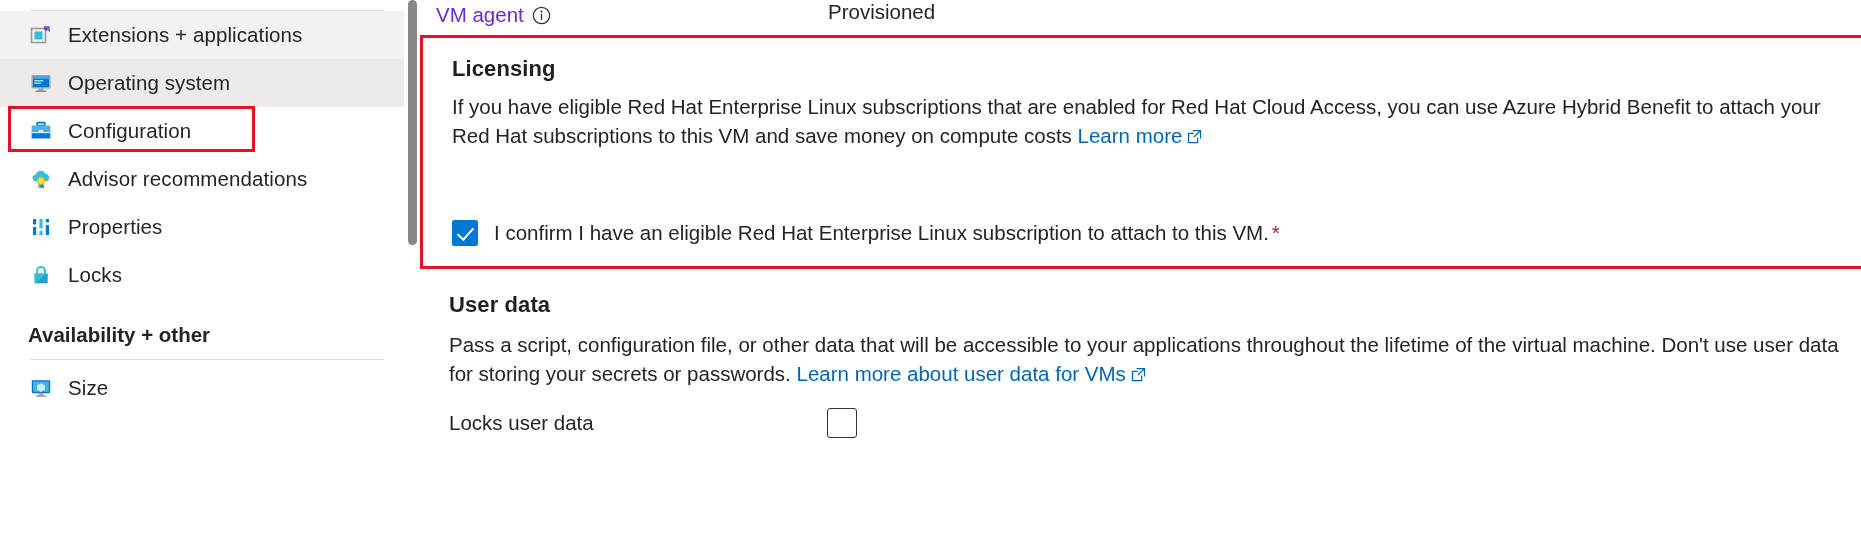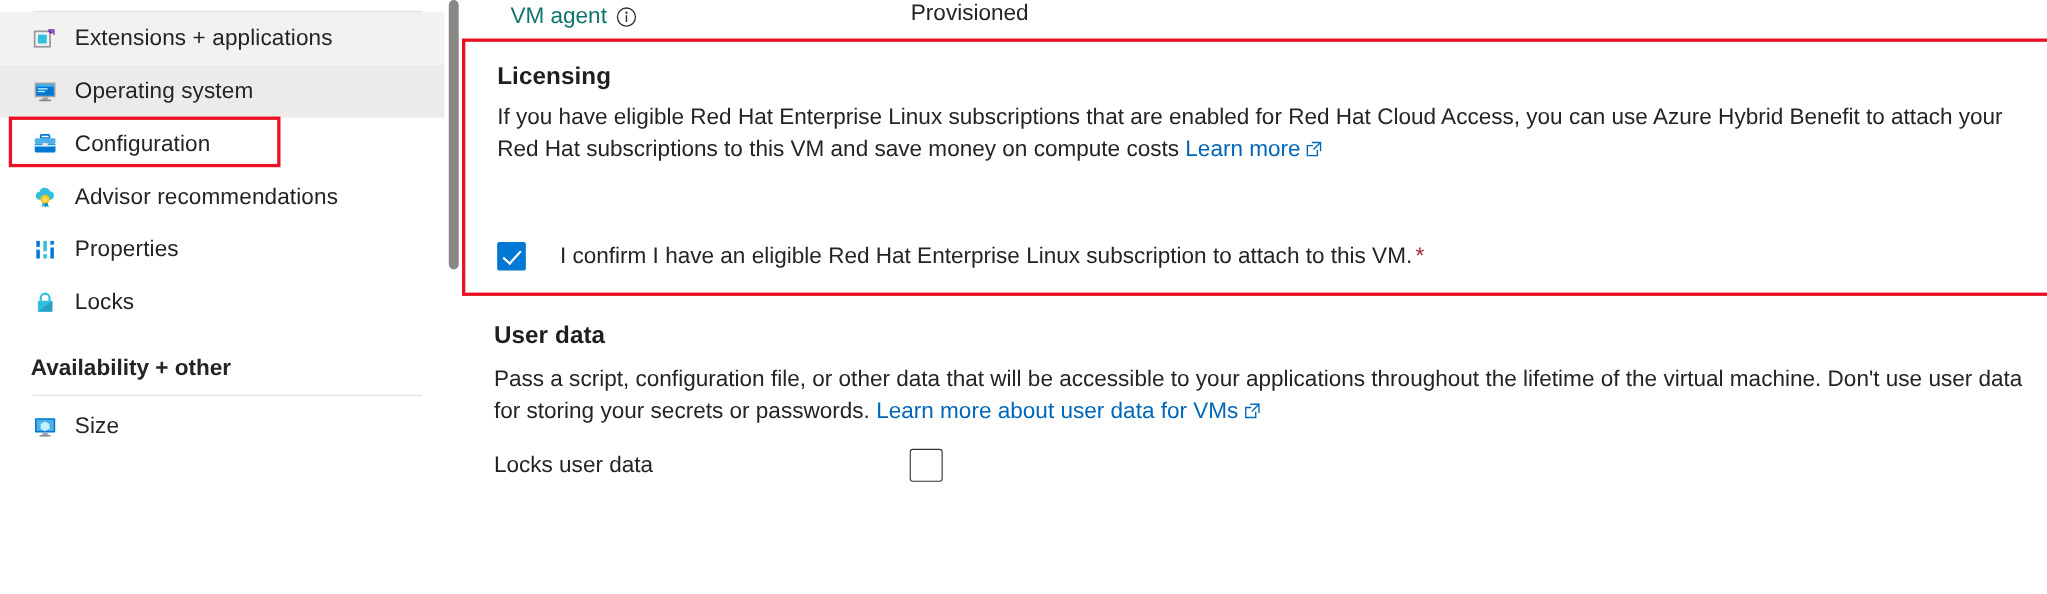--- a/index.html
+++ b/index.html
@@ -125,21 +125,21 @@
 
   .row-vmagent {
     position: absolute;
     top: 0px;
     left: 16px;
     height: 30px;
     display: flex;
     align-items: center;
     font-size: 20.5px;
   }
-  .row-vmagent .lbl { color: #0f766e; margin-left: 28px; }
+  .row-vmagent .lbl { color: #6d28d9; }
   .info-icon {
     display: inline-flex;
     align-items: center;
     justify-content: center;
     margin-left: 8px;
     width: 19px;
     height: 19px;
   }
   .row-vmagent .val {
     position: absolute;
@@ -222,21 +222,20 @@
     color: #252423;
   }
 
   .confirm-row {
     position: absolute;
     left: 29px;
     top: 182px;
     display: flex;
     align-items: center;
     cursor: pointer;
-    gap: 15px;
   }
   .cbx {
     width: 26px;
     height: 26px;
     flex: 0 0 26px;
     border: 1.6px solid #323130;
     background: #ffffff;
     border-radius: 2px;
     position: relative;
   }

